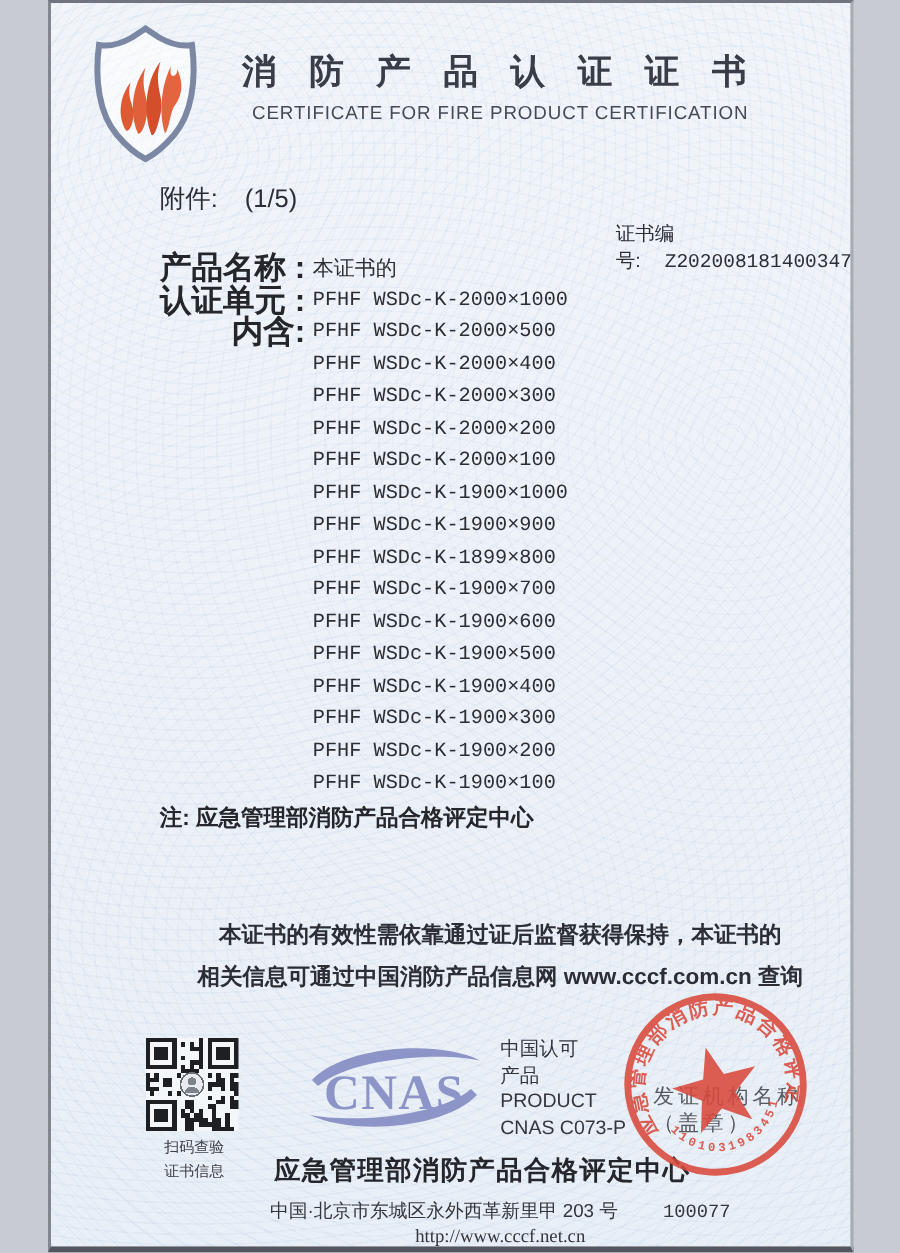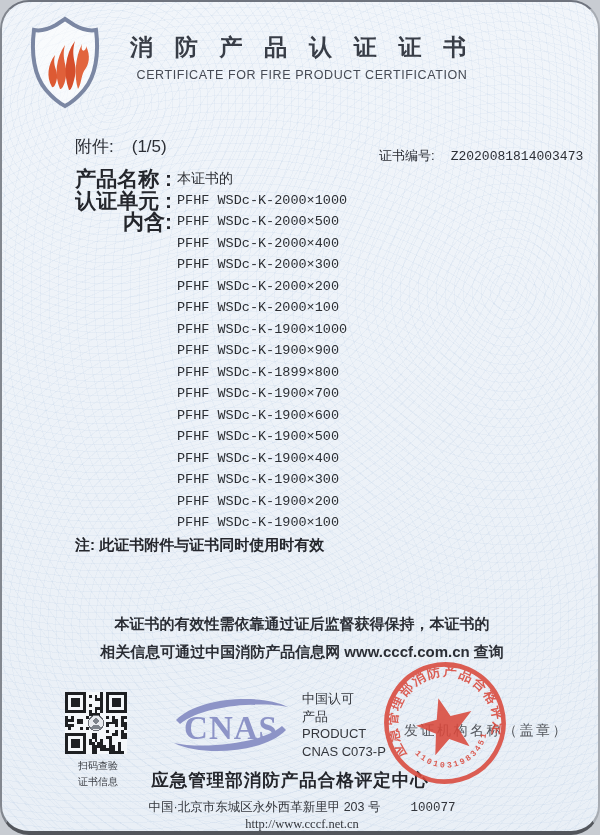--- a/index.html
+++ b/index.html
@@ -1,43 +1,42 @@
 <!DOCTYPE html>
 <html><head>
 <meta charset="utf-8">
 <style>
   html,body{margin:0;padding:0;background:#c8ccd2;}
   .page{
     position:relative;
-    width:600px;height:835px;
+    width:537px;height:835px;
     margin:0 auto;
     overflow:hidden;
     box-sizing:border-box;
     font-family:"Liberation Sans",sans-serif;
     color:#2e3138;
     background:
       repeating-radial-gradient(circle at 18% 12%, rgba(150,180,215,0.10) 0 1px, transparent 1px 7px),
       repeating-radial-gradient(circle at 85% 35%, rgba(150,180,215,0.09) 0 1px, transparent 1px 9px),
       repeating-radial-gradient(circle at 40% 75%, rgba(150,180,215,0.09) 0 1px, transparent 1px 8px),
       linear-gradient(#f1f5fa,#e9eff6);
     border-top:2px solid #6f747e;
     border-left:2px solid #82878f;
     border-right:2px solid #a7acb3;
     border-bottom:4px solid #53565c;
-    border-radius:29px;
   }
   .abs{position:absolute;}
   
   .logo{left:26px;top:12px;width:74px;height:96px;}
   .title{left:0;top:30px;width:600px;text-align:center;
     font-family:"Liberation Serif",serif;
     font-size:23px;font-weight:600;letter-spacing:8px;color:#383d47;}
   .subtitle{left:0;top:66px;width:600px;text-align:center;
     font-size:12.5px;letter-spacing:0.6px;color:#454a54;}
-  .attachment{left:73px;top:119px;font-size:17px;color:#2b2e35;margin-top:14px;}
+  .attachment{left:73px;top:119px;font-size:17px;color:#2b2e35;}
   .attachment .gap{display:inline-block;width:18px;}
   .certno{left:377px;top:145px;font-size:13px;color:#2b2e35;}
   .certno .val{font-family:"Liberation Mono",monospace;font-size:13px;margin-left:16px;}
   
   .fields{left:0;top:166px;width:600px;}
   .frow{display:flex;line-height:21.5px;}
   .flabel{width:170px;text-align:right;padding-right:5px;
     font-size:21px;font-weight:bold;color:#24262c;flex:0 0 170px;}
   .fvalue{font-size:14px;color:#2b2e33;}
   .mono{font-family:"Liberation Mono",monospace;font-size:13.5px;}
@@ -127,21 +126,21 @@
 
           <div class="fvalue mono">PFHF WSDc-K-1900×300</div>
 
           <div class="fvalue mono">PFHF WSDc-K-1900×200</div>
 
           <div class="fvalue mono">PFHF WSDc-K-1900×100</div>
         </div>
     </div>
   </div>
 
-  <div class="abs note">注: 此证书附件与证书同时使用时有效</div>
+  <div class="abs note">注: 应急管理部消防产品合格评定中心</div>
 
   <div class="abs validity">
     <div>本证书的有效性需依靠通过证后监督获得保持，本证书的</div>
     <div>相关信息可通过中国消防产品信息网 www.cccf.com.cn 查询</div>
   </div>
 
   <div class="abs qr">
     <svg width="62" height="62" viewBox="0 0 21 21" shape-rendering="crispEdges">
       <rect x="0" y="0" width="21" height="21" fill="#f4f7fa"></rect>
       <g fill="#1d1f22">

